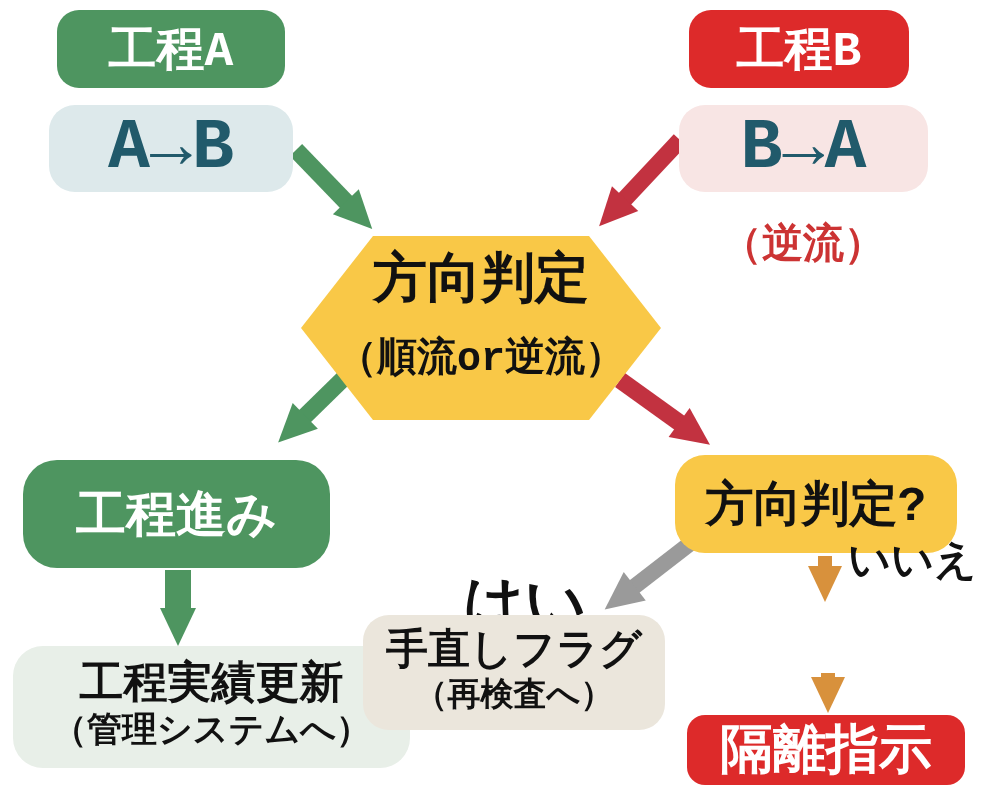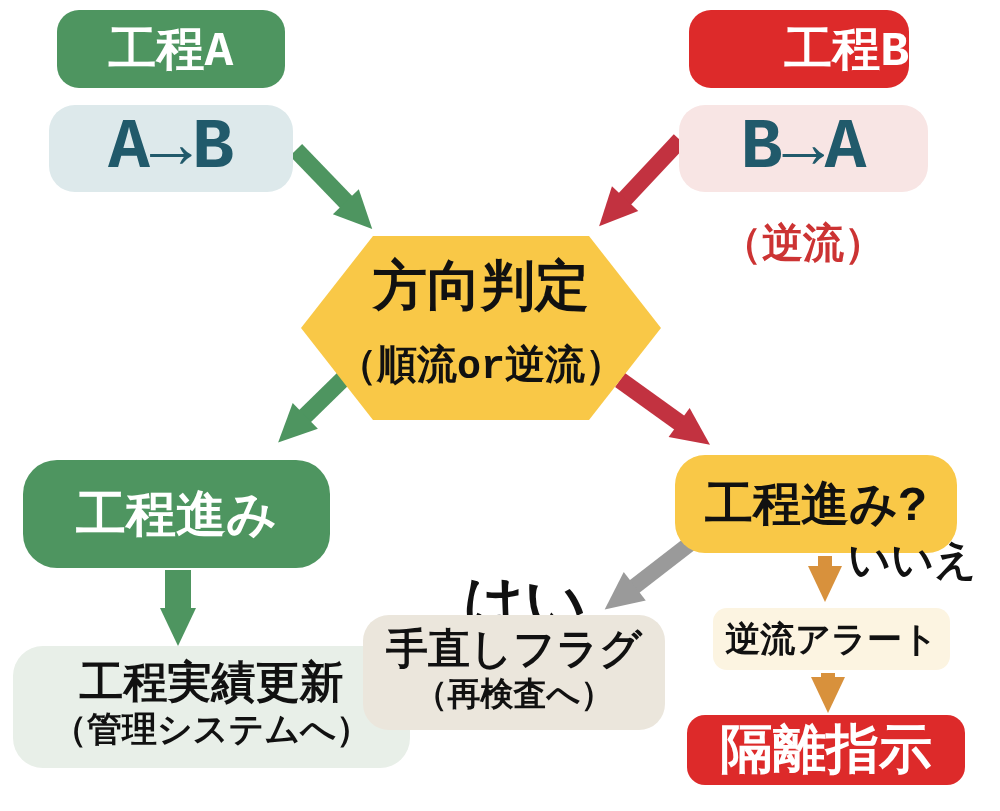--- a/index.html
+++ b/index.html
@@ -21,28 +21,28 @@
   .col{flex-direction:column;}
   .caption{position:absolute; z-index:2; font-weight:bold; text-align:center; white-space:nowrap;}
 
   #process-a{left:57px; top:10px; width:228px; height:78px; background:var(--green);
     border-radius:22px; color:var(--white); font-size:48px;}
   #flow-ab{left:49px; top:105px; width:244px; height:87px; background:var(--pale-blue);
     border-radius:26px; color:var(--teal); font-size:70px; line-height:1;}
   #forward-caption{left:40px; top:212px; width:240px; color:var(--green); font-size:41px;}
 
   #process-b{left:689px; top:10px; width:220px; height:78px; background:var(--red);
-    border-radius:22px; color:var(--white); font-size:48px;justify-content:flex-end;}
+    border-radius:22px; color:var(--white); font-size:48px;}
   #flow-ba{left:679px; top:105px; width:249px; height:87px; background:var(--pale-pink);
     border-radius:26px; color:var(--teal); font-size:70px; line-height:1;}
   #backward-caption{left:683px; top:216px; width:240px; color:var(--caption-red); font-size:41px;}
 
   #decision{left:301px; top:236px; width:360px; height:184px; background:var(--yellow);
     clip-path:polygon(20% 0,80% 0,100% 50%,80% 100%,20% 100%,0 50%);
-    color:var(--text-black); justify-content:flex-start; padding-top:22px; gap:22px;}
+    color:var(--text-black); justify-content:flex-start; padding-top:14px; gap:22px;}
   #decision .t1{font-size:54px; line-height:64px;}
   #decision .t2{font-size:40px; line-height:48px;}
 
   #advance{left:23px; top:460px; width:307px; height:108px; background:var(--green);
     border-radius:34px; color:var(--white); font-size:50px;}
   #update{left:13px; top:646px; width:397px; height:122px; background:var(--pale-green);
     border-radius:30px; color:var(--text-black);}
   #update .t1{font-size:44px; line-height:50px;}
   #update .t2{font-size:35px; line-height:44px;}
 
@@ -114,31 +114,28 @@
 
   <div class="node" id="advance">
     <span>工程進み</span>
   </div>
   <div class="node col" id="update">
     <span class="t1">工程実績更新</span>
     <span class="t2">（管理システムへ）</span>
   </div>
 
   <div class="node" id="allow-return">
-    <span>工程進み?</span>
+    <span>方向判定?</span>
   </div>
 
   <div class="caption" id="yes-label">はい</div>
   <div class="caption" id="no-label">いいえ</div>
 
   <div class="node col" id="rework">
     <span class="t1">手直しフラグ</span>
     <span class="t2">（再検査へ）</span>
   </div>
 
-  <div class="node" id="alert">
-    <span>逆流アラート</span>
-  </div>
   <div class="node" id="isolate">
     <span>隔離指示</span>
   </div>
 
 </div>
 
 </body></html>

